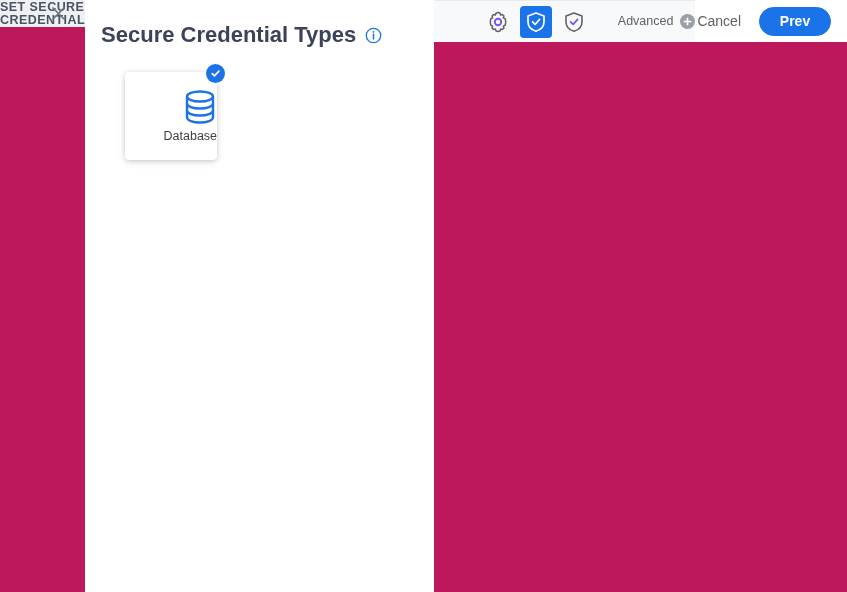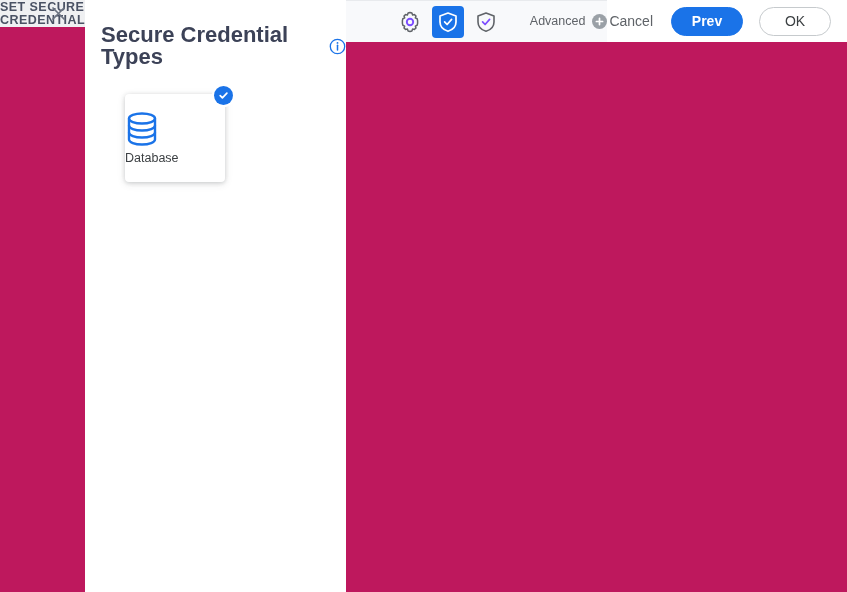--- a/index.html
+++ b/index.html
@@ -93,28 +93,28 @@
   
   .card-grid {
     display: flex;
     flex-wrap: wrap;
     gap: 16px;
     padding: 26px 0 0 40px;
   }
 
   .cred-card {
     position: relative;
-    width: 100px;
+    width: 92px;
     height: 88px;
     background: #ffffff;
     border-radius: 4px;
     box-shadow: 0 1px 4px rgba(60,64,67,0.22), 0 2px 8px rgba(60,64,67,0.10);
     display: flex;
     flex-direction: column;
-    align-items: flex-start;
+    align-items: flex-end;
     justify-content: center;
     gap: 5px;
     cursor: pointer;
   }
 
   .cred-card .card-icon {
     display: flex;
     align-items: center;
     justify-content: center;
     height: 36px;
@@ -325,16 +325,15 @@
           <path d="M5.5 2.4 L5.5 8.6 M2.4 5.5 L8.6 5.5" stroke="#ffffff" stroke-width="1.7" stroke-linecap="round"></path>
         </svg>
       </span>
     </div>
 
   </div>
 
   <div class="footer">
     <button class="btn btn-text">Cancel</button>
     <button class="btn btn-primary">Prev</button>
-    <button class="btn btn-outline dark">OK</button>
   </div>
 
 </div>
 
 </body></html>

